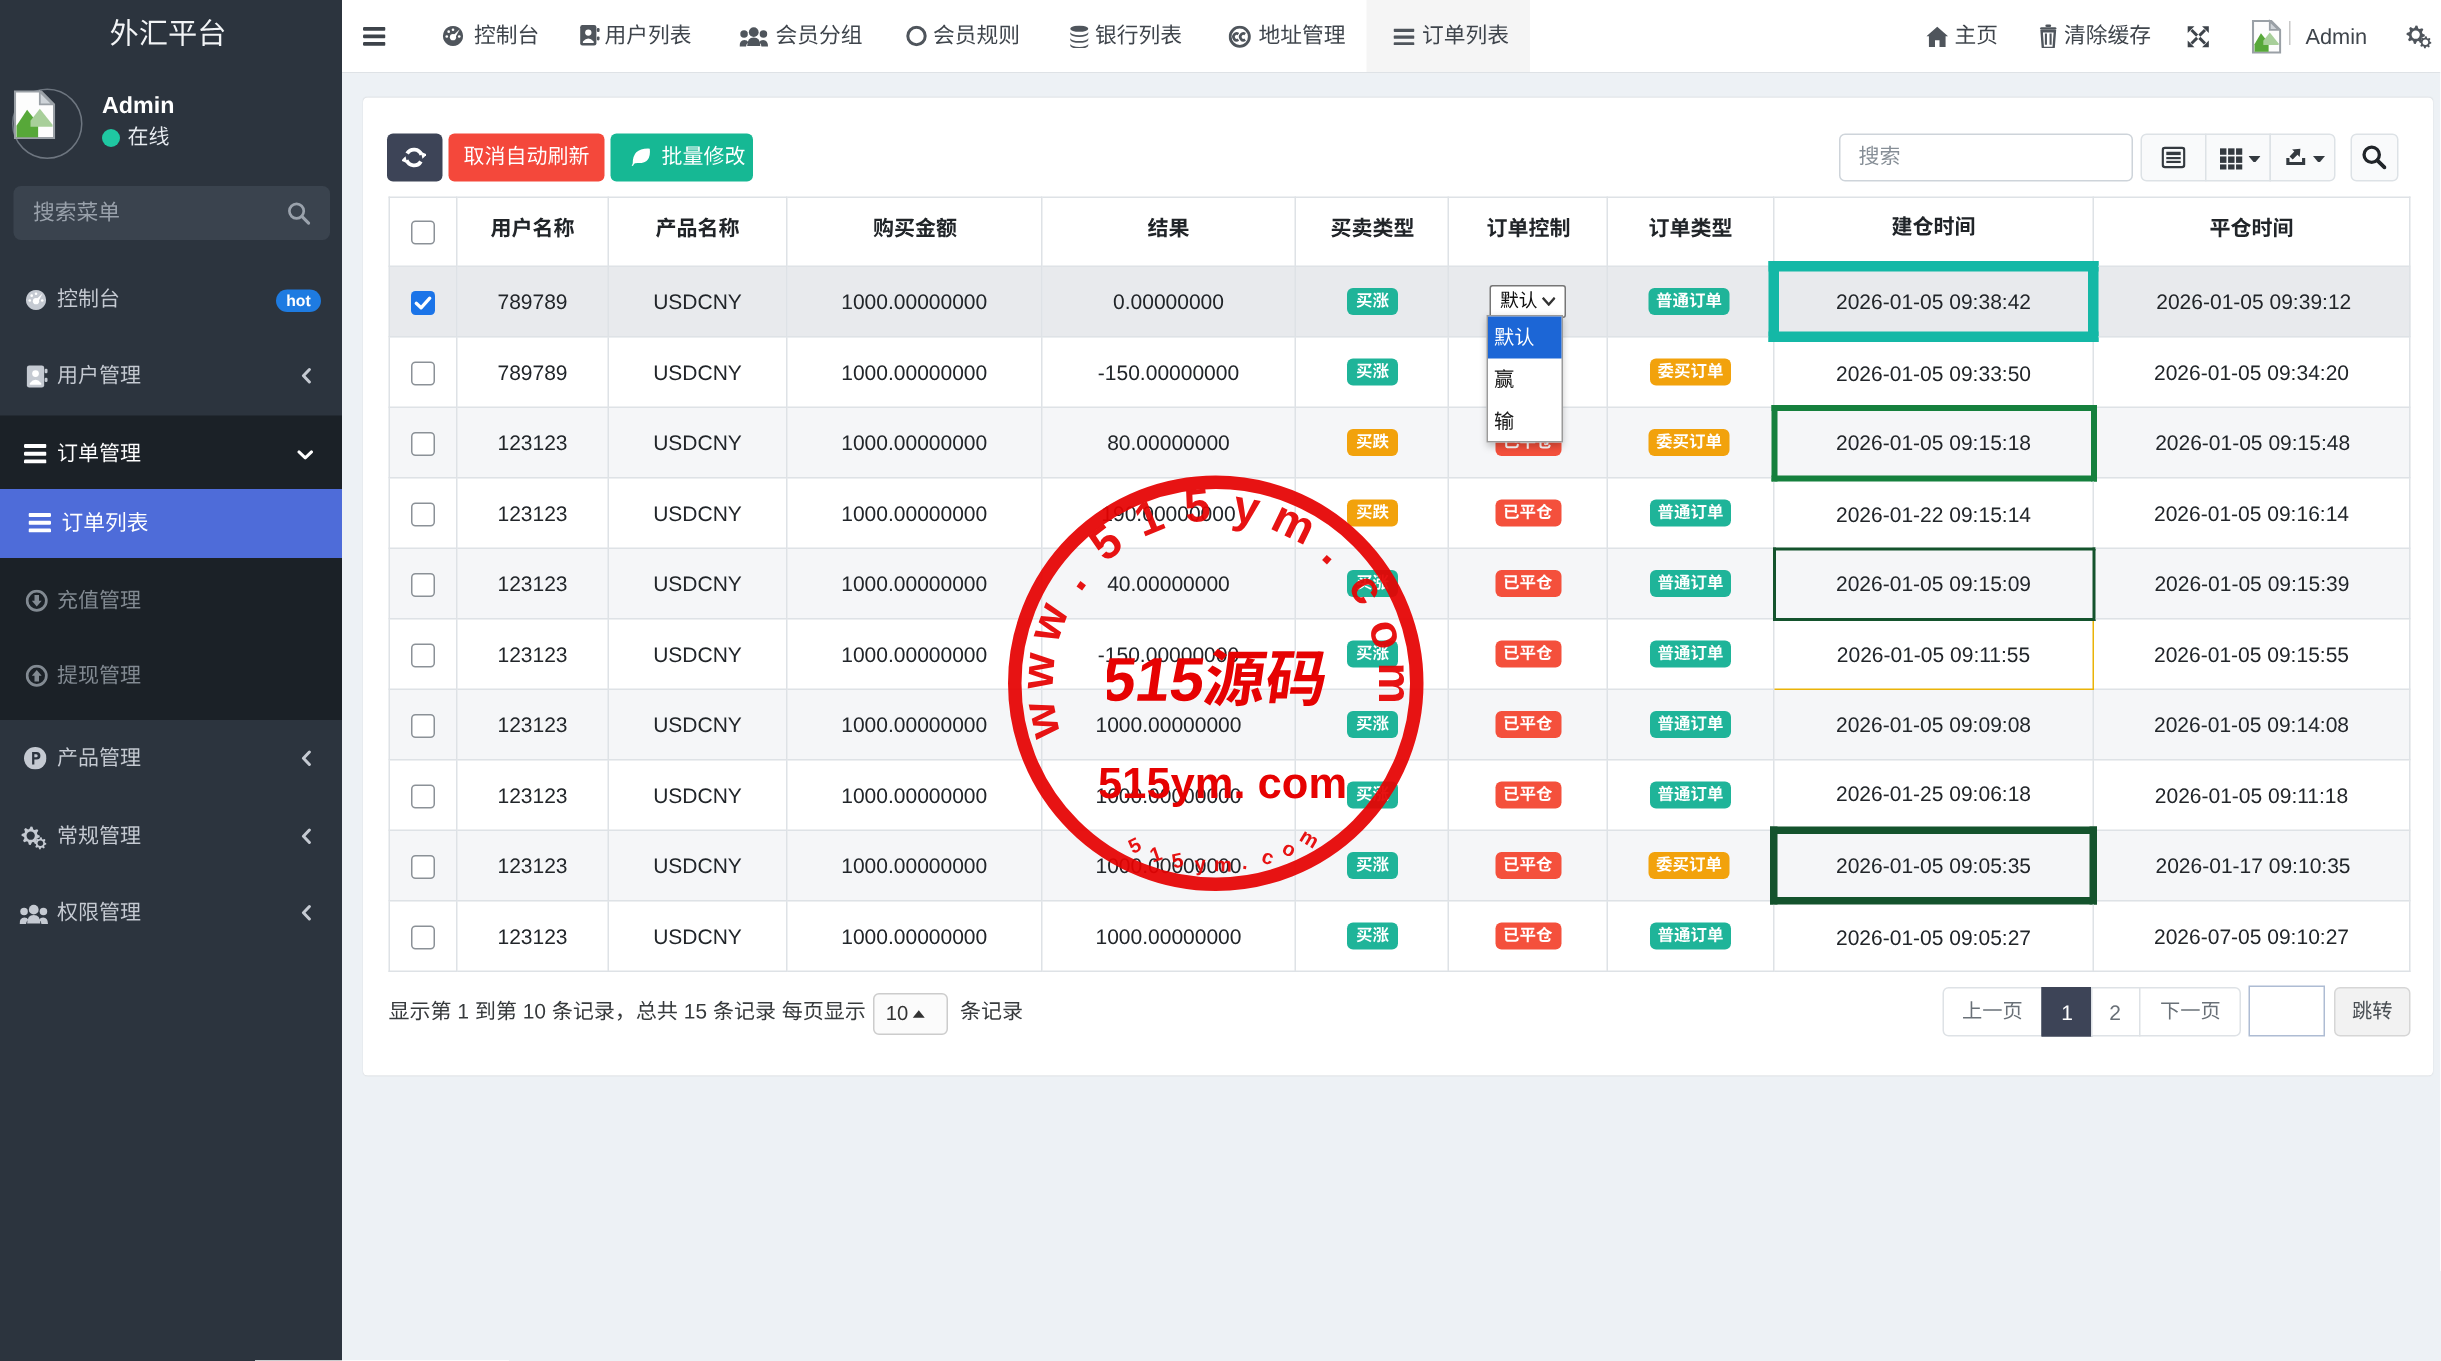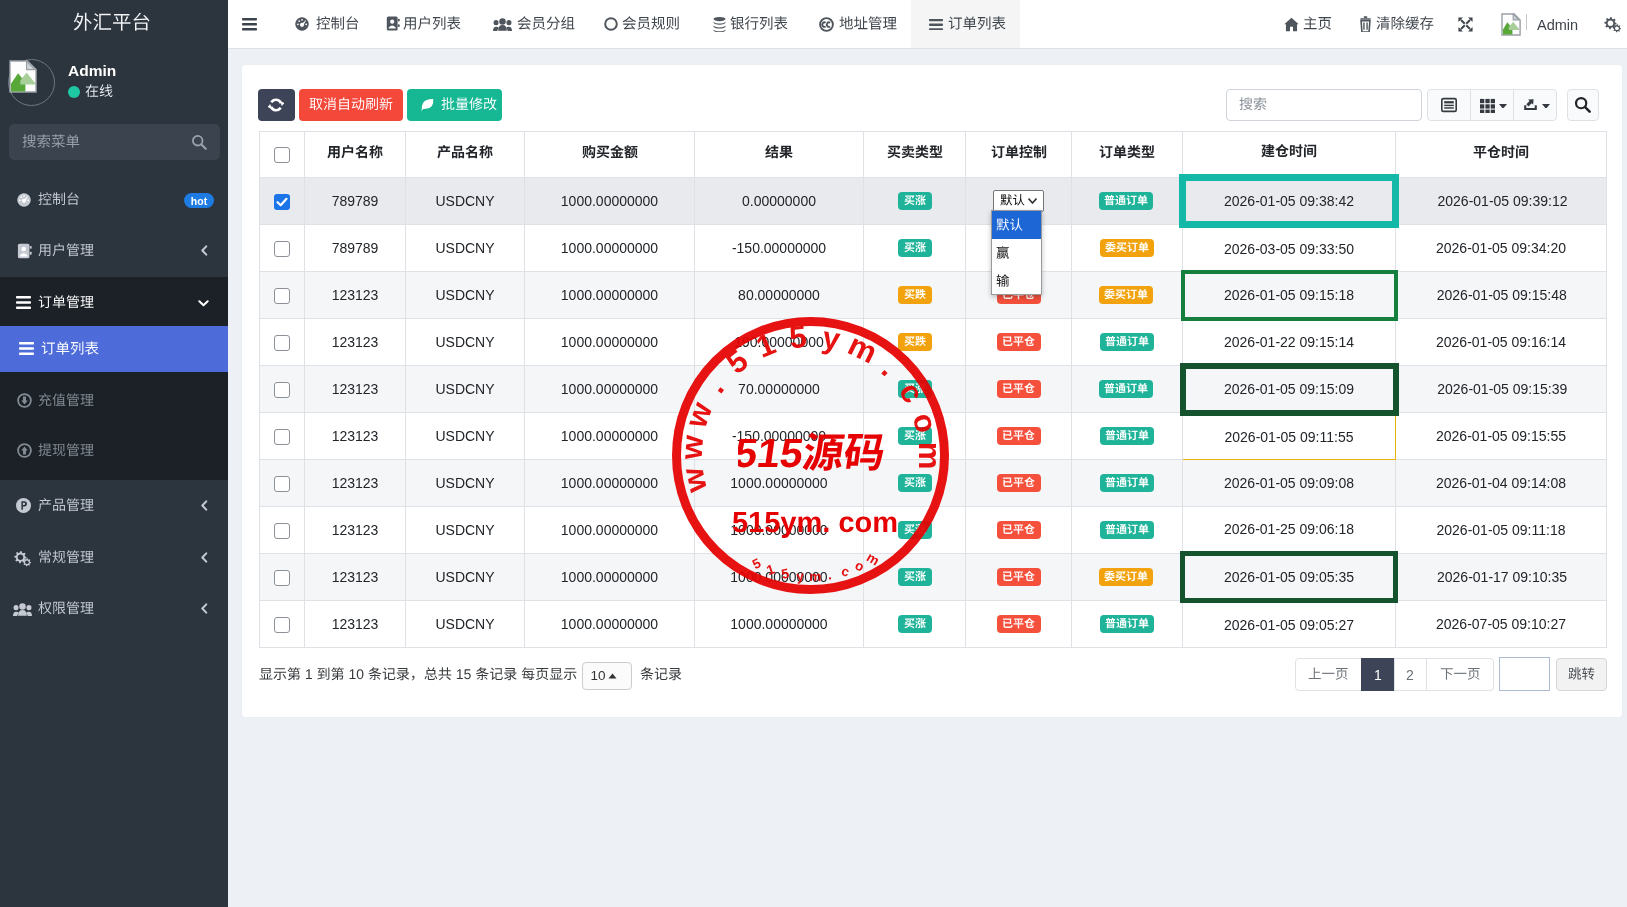--- a/index.html
+++ b/index.html
@@ -677,21 +677,21 @@
               <svg class="tx" width="22" height="14" viewBox="0 0 22 14" style="fill:#ffffff">
                 <use href="#t33"></use>
               </svg>
             </span></td>
           <td style="border:1px solid #dee2e6"></td>
           <td style="border:1px solid #dee2e6"><span style="display:inline-flex;width:54px;height:18px;background:#f2a20c;border-radius:4px;align-items:center;justify-content:center;vertical-align:middle">
               <svg class="tx" width="44" height="14" viewBox="0 0 44 14" style="fill:#ffffff">
                 <use href="#t35"></use>
               </svg>
             </span></td>
-          <td style="border:1px solid #dee2e6">2026-03-05 09:33:50</td>
+          <td style="border:1px solid #dee2e6">2026-01-05 09:33:50</td>
           <td style="border:1px solid #dee2e6">2026-01-05 09:34:20</td>
         </tr>
         <tr style="height:47px;background:#f5f6f8">
           <td style="border:1px solid #dee2e6"><span style="display:inline-block;width:16px;height:16px;background:#fff;border:1.5px solid #8b9197;border-radius:3px;box-sizing:border-box;vertical-align:middle"></span></td>
           <td style="border:1px solid #dee2e6">123123</td>
           <td style="border:1px solid #dee2e6">USDCNY</td>
           <td style="border:1px solid #dee2e6">1000.00000000</td>
           <td style="border:1px solid #dee2e6">80.00000000</td>
           <td style="border:1px solid #dee2e6"><span style="display:inline-flex;width:34px;height:18px;background:#f2a20c;border-radius:4px;align-items:center;justify-content:center;vertical-align:middle">
               <svg class="tx" width="22" height="14" viewBox="0 0 22 14" style="fill:#ffffff">
@@ -733,37 +733,37 @@
               </svg>
             </span></td>
           <td style="border:1px solid #dee2e6">2026-01-22 09:15:14</td>
           <td style="border:1px solid #dee2e6">2026-01-05 09:16:14</td>
         </tr>
         <tr style="height:47px;background:#f5f6f8">
           <td style="border:1px solid #dee2e6"><span style="display:inline-block;width:16px;height:16px;background:#fff;border:1.5px solid #8b9197;border-radius:3px;box-sizing:border-box;vertical-align:middle"></span></td>
           <td style="border:1px solid #dee2e6">123123</td>
           <td style="border:1px solid #dee2e6">USDCNY</td>
           <td style="border:1px solid #dee2e6">1000.00000000</td>
-          <td style="border:1px solid #dee2e6">70.00000000</td>
+          <td style="border:1px solid #dee2e6">40.00000000</td>
           <td style="border:1px solid #dee2e6"><span style="display:inline-flex;width:34px;height:18px;background:#1fb499;border-radius:4px;align-items:center;justify-content:center;vertical-align:middle">
               <svg class="tx" width="22" height="14" viewBox="0 0 22 14" style="fill:#ffffff">
                 <use href="#t33"></use>
               </svg>
             </span></td>
           <td style="border:1px solid #dee2e6"><span style="display:inline-flex;width:44px;height:18px;background:#f4503c;border-radius:4px;align-items:center;justify-content:center;vertical-align:middle">
               <svg class="tx" width="33" height="14" viewBox="0 0 33 14" style="fill:#ffffff">
                 <use href="#t37"></use>
               </svg>
             </span></td>
           <td style="border:1px solid #dee2e6"><span style="display:inline-flex;width:54px;height:18px;background:#1fb499;border-radius:4px;align-items:center;justify-content:center;vertical-align:middle">
               <svg class="tx" width="44" height="14" viewBox="0 0 44 14" style="fill:#ffffff">
                 <use href="#t34"></use>
               </svg>
             </span></td>
-          <td style="border:6px solid #14532d">2026-01-05 09:15:09</td>
+          <td style="border:2px solid #14532d">2026-01-05 09:15:09</td>
           <td style="border:1px solid #dee2e6">2026-01-05 09:15:39</td>
         </tr>
         <tr style="height:47px;background:#fff">
           <td style="border:1px solid #dee2e6"><span style="display:inline-block;width:16px;height:16px;background:#fff;border:1.5px solid #8b9197;border-radius:3px;box-sizing:border-box;vertical-align:middle"></span></td>
           <td style="border:1px solid #dee2e6">123123</td>
           <td style="border:1px solid #dee2e6">USDCNY</td>
           <td style="border:1px solid #dee2e6">1000.00000000</td>
           <td style="border:1px solid #dee2e6">-150.00000000</td>
           <td style="border:1px solid #dee2e6"><span style="display:inline-flex;width:34px;height:18px;background:#1fb499;border-radius:4px;align-items:center;justify-content:center;vertical-align:middle">
               <svg class="tx" width="22" height="14" viewBox="0 0 22 14" style="fill:#ffffff">
@@ -798,21 +798,21 @@
               <svg class="tx" width="33" height="14" viewBox="0 0 33 14" style="fill:#ffffff">
                 <use href="#t37"></use>
               </svg>
             </span></td>
           <td style="border:1px solid #dee2e6"><span style="display:inline-flex;width:54px;height:18px;background:#1fb499;border-radius:4px;align-items:center;justify-content:center;vertical-align:middle">
               <svg class="tx" width="44" height="14" viewBox="0 0 44 14" style="fill:#ffffff">
                 <use href="#t34"></use>
               </svg>
             </span></td>
           <td style="border:1px solid #dee2e6">2026-01-05 09:09:08</td>
-          <td style="border:1px solid #dee2e6">2026-01-04 09:14:08</td>
+          <td style="border:1px solid #dee2e6">2026-01-05 09:14:08</td>
         </tr>
         <tr style="height:47px;background:#fff">
           <td style="border:1px solid #dee2e6"><span style="display:inline-block;width:16px;height:16px;background:#fff;border:1.5px solid #8b9197;border-radius:3px;box-sizing:border-box;vertical-align:middle"></span></td>
           <td style="border:1px solid #dee2e6">123123</td>
           <td style="border:1px solid #dee2e6">USDCNY</td>
           <td style="border:1px solid #dee2e6">1000.00000000</td>
           <td style="border:1px solid #dee2e6">1000.00000000</td>
           <td style="border:1px solid #dee2e6"><span style="display:inline-flex;width:34px;height:18px;background:#1fb499;border-radius:4px;align-items:center;justify-content:center;vertical-align:middle">
               <svg class="tx" width="22" height="14" viewBox="0 0 22 14" style="fill:#ffffff">
                 <use href="#t33"></use>

